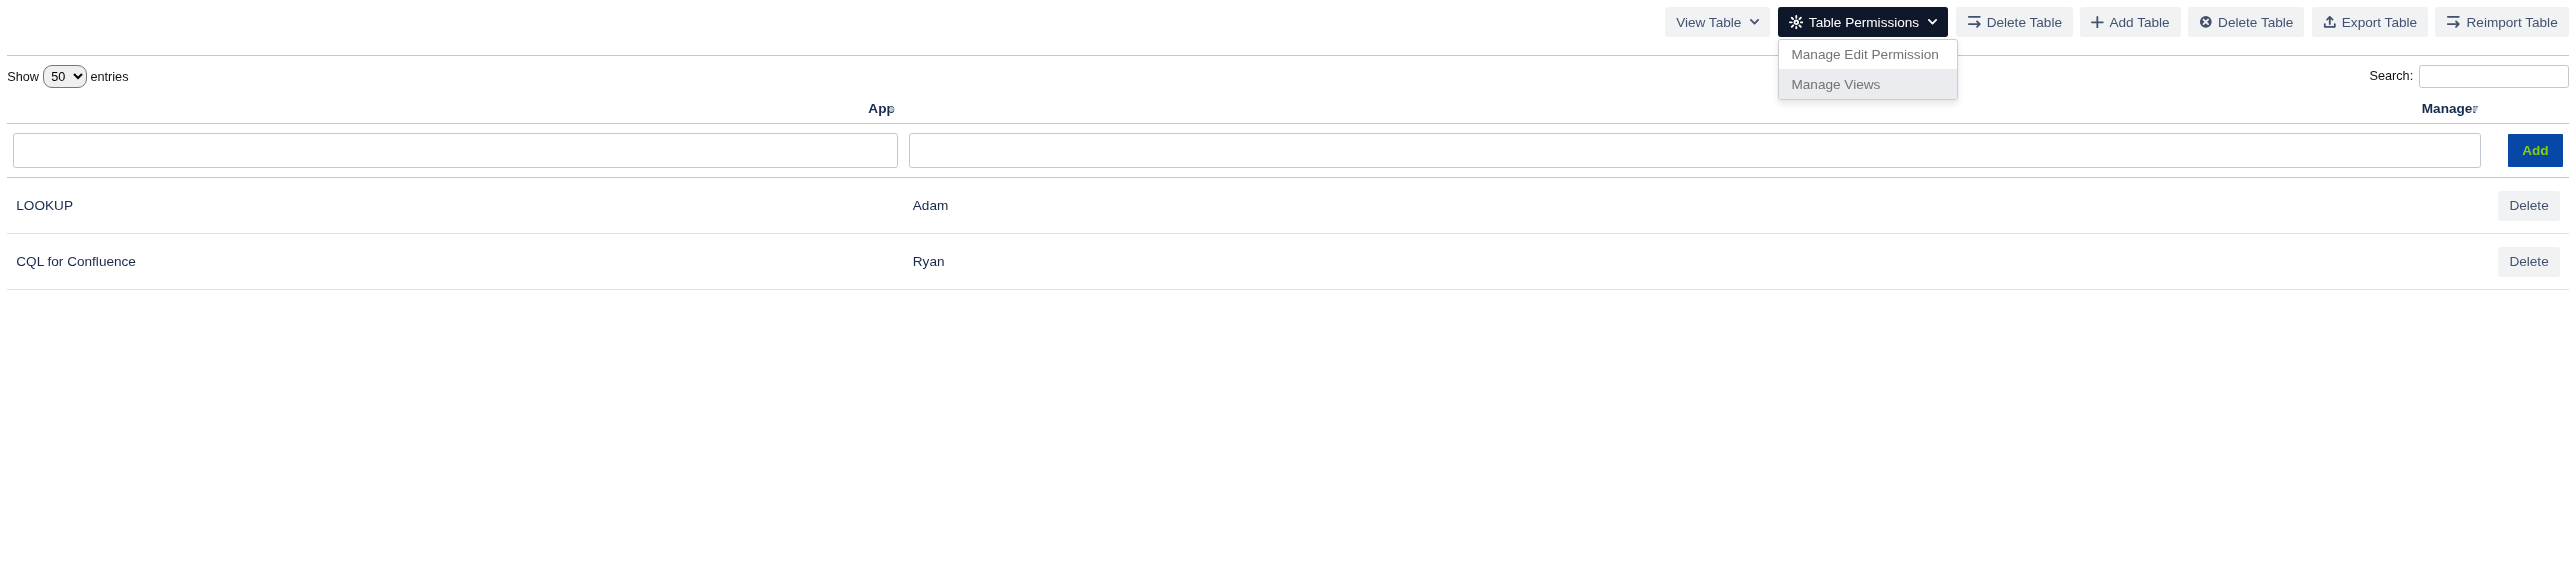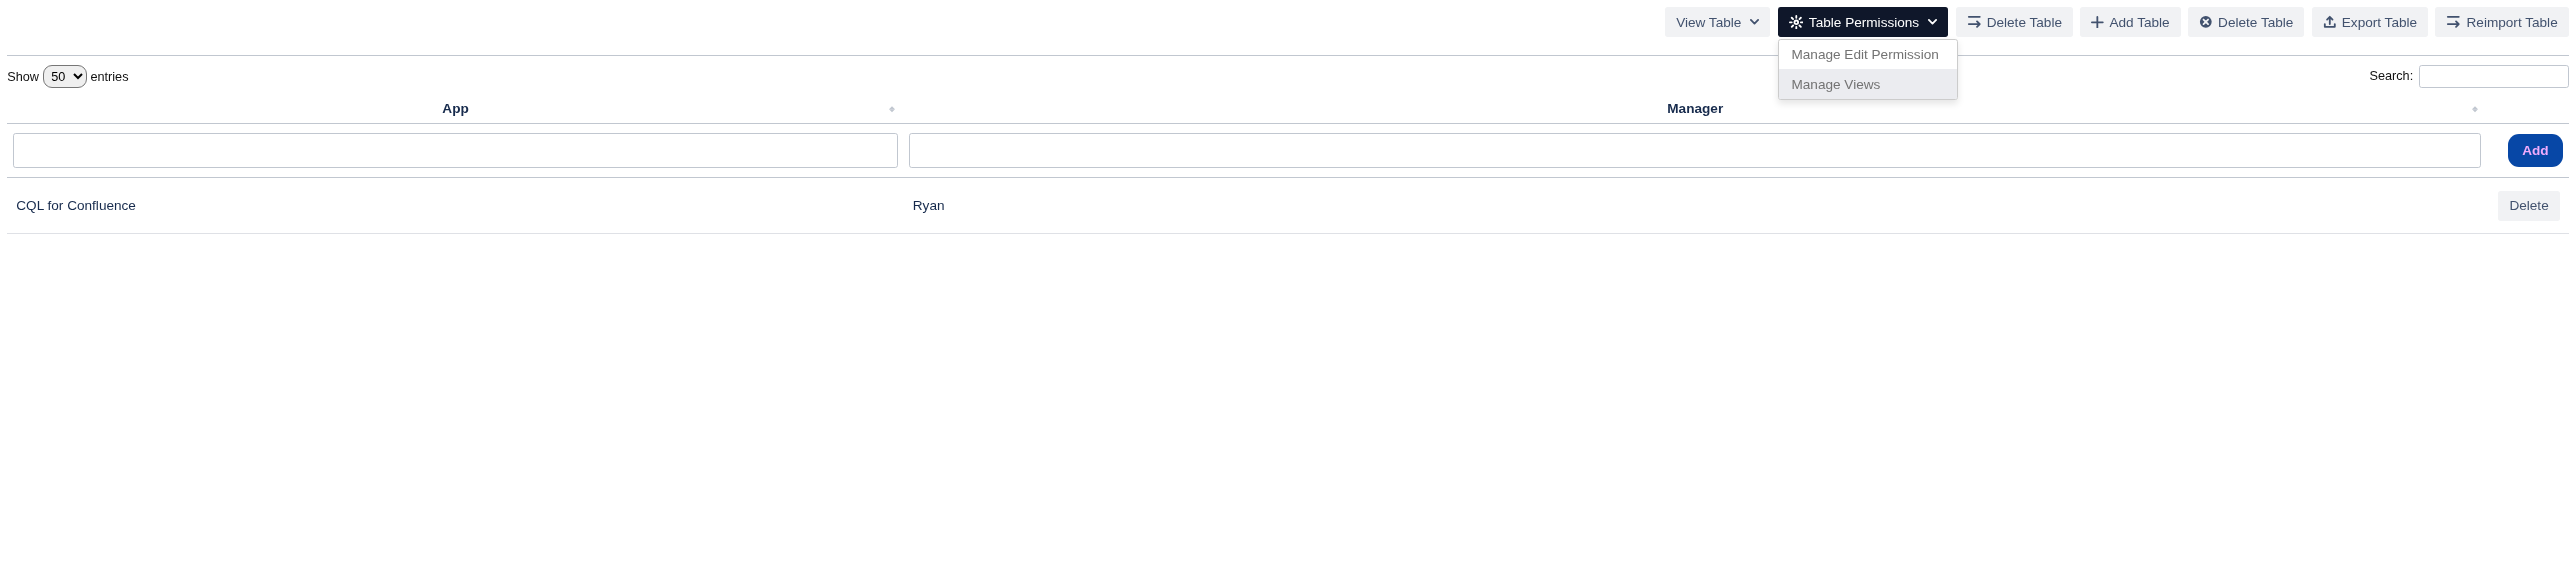--- a/index.html
+++ b/index.html
@@ -93,21 +93,21 @@
     border-radius: 2.7px;
     padding: 3.6px 5.5px;
     font-size: 12.7px;
     width: 150px;
   }
   table.data {
     width: 100%;
     border-collapse: collapse;
   }
   table.data thead th {
-    text-align: center;
+    text-align: right;
     padding: 7.3px 9px;
     font-weight: 600;
     color: #172B4D;
     border-bottom: 1.8px solid #C1C7D0;
     position: relative;
   }
   thead th.sortable::after {
     content: "";
     position: absolute;
     right: 9px;
@@ -132,23 +132,23 @@
   tr.filter-row td { padding: 9px 5.5px; }
   tr.filter-row input[type="text"] {
     width: 100%;
     padding: 9px 7.3px;
     border: 0.9px solid #C1C7D0;
     border-radius: 2.7px;
     font-size: 13.6px;
   }
   .add-btn {
     background: #0747A6;
-    color: #f0abfc;
-    border: none;
-    border-radius: 11px;
+    color: #84cc16;
+    border: none;
+    border-radius: 1px;
     padding: 9px 14.6px;
     font-size: 13.6px;
     font-weight: 600;
     cursor: pointer;
   }
   tr.filter-row { border-bottom: 1.8px solid #C1C7D0; }
   tbody tr.data-row td {
     padding: 12.7px 9px;
     border-bottom: 0.9px solid #DFE1E6;
     color: #172B4D;
@@ -251,19 +251,24 @@
       <th class="col-action"></th>
     </tr>
   </thead>
   <tbody>
     <tr class="filter-row">
       <td><input type="text" style=""></td>
       <td><input type="text" style=""></td>
       <td class="col-action"><button class="add-btn">Add</button></td>
     </tr>
     <tr class="data-row">
+      <td>LOOKUP</td>
+      <td>Adam</td>
+      <td class="col-action"><button class="delete-btn">Delete</button></td>
+    </tr>
+    <tr class="data-row">
       <td>CQL for Confluence</td>
       <td>Ryan</td>
       <td class="col-action"><button class="delete-btn">Delete</button></td>
     </tr>
   </tbody>
 </table>
 
 
 </body></html>

